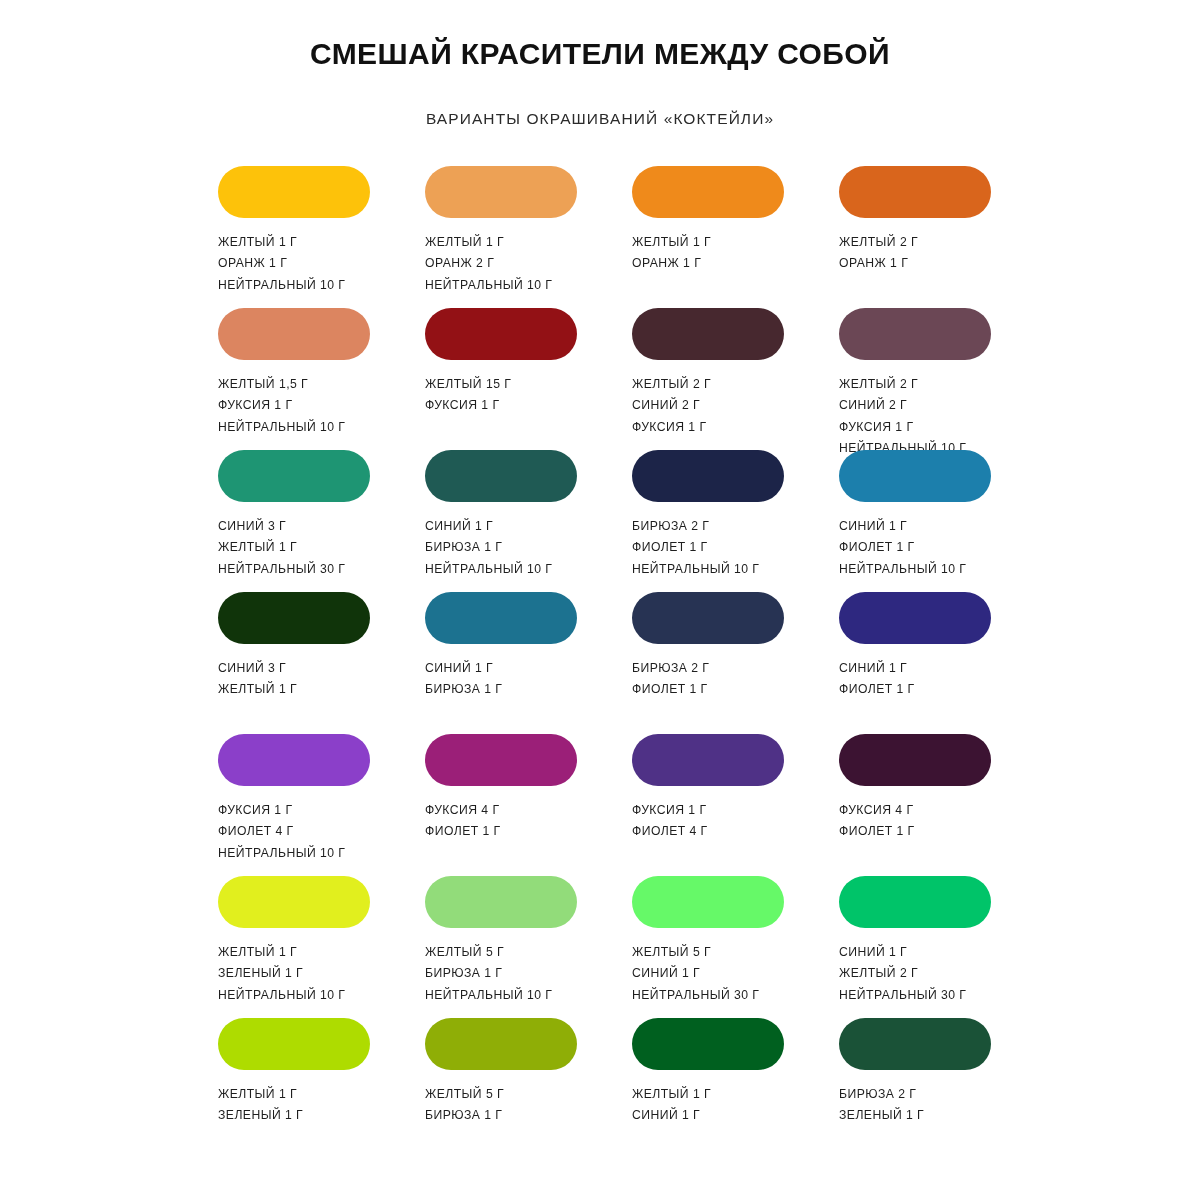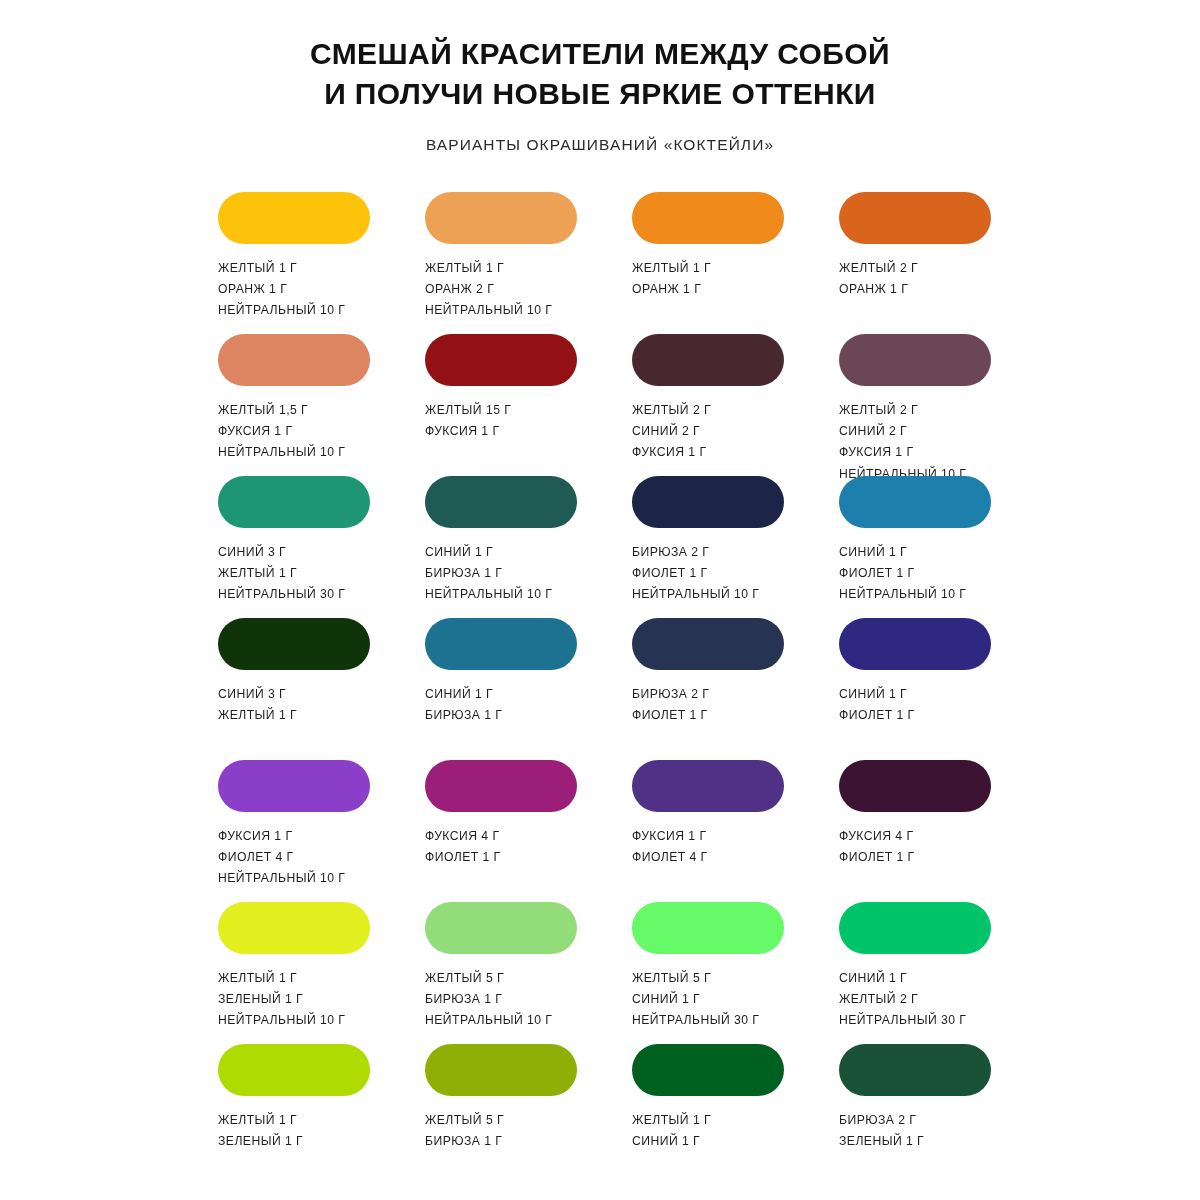--- a/index.html
+++ b/index.html
@@ -35,21 +35,21 @@
     line-height: 1.33;
     color: #111111;
     margin: 0 auto;
     max-width: 900px;
     text-transform: uppercase;
   }
   .title-line {
     display: block;
   }
   .subtitle {
-    margin-top: 22px;
+    margin-top: 36px;
     font-size: 15.5px;
     font-weight: 400;
     letter-spacing: 1.1px;
     color: #2a2a2a;
     text-transform: uppercase;
   }
 
   
   .grid {
     margin-top: 38px;
@@ -88,21 +88,20 @@
   }
 </style>
 </head>
 <body>
 
 <div class="page">
 
   <div class="header">
     <h1 class="title">
       <span class="title-line">СМЕШАЙ КРАСИТЕЛИ МЕЖДУ СОБОЙ</span>
-      <span class="title-line">И ПОЛУЧИ НОВЫЕ ЯРКИЕ ОТТЕНКИ</span>
     </h1>
     <div class="subtitle">ВАРИАНТЫ ОКРАШИВАНИЙ «КОКТЕЙЛИ»</div>
   </div>
 
   <div class="grid">
       <div class="cell">
         <div class="swatch" style="background: rgb(253, 194, 10);"></div>
         <div class="recipe">
           <div class="recipe-line">ЖЕЛТЫЙ 1 Г</div>
           <div class="recipe-line">ОРАНЖ 1 Г</div>

